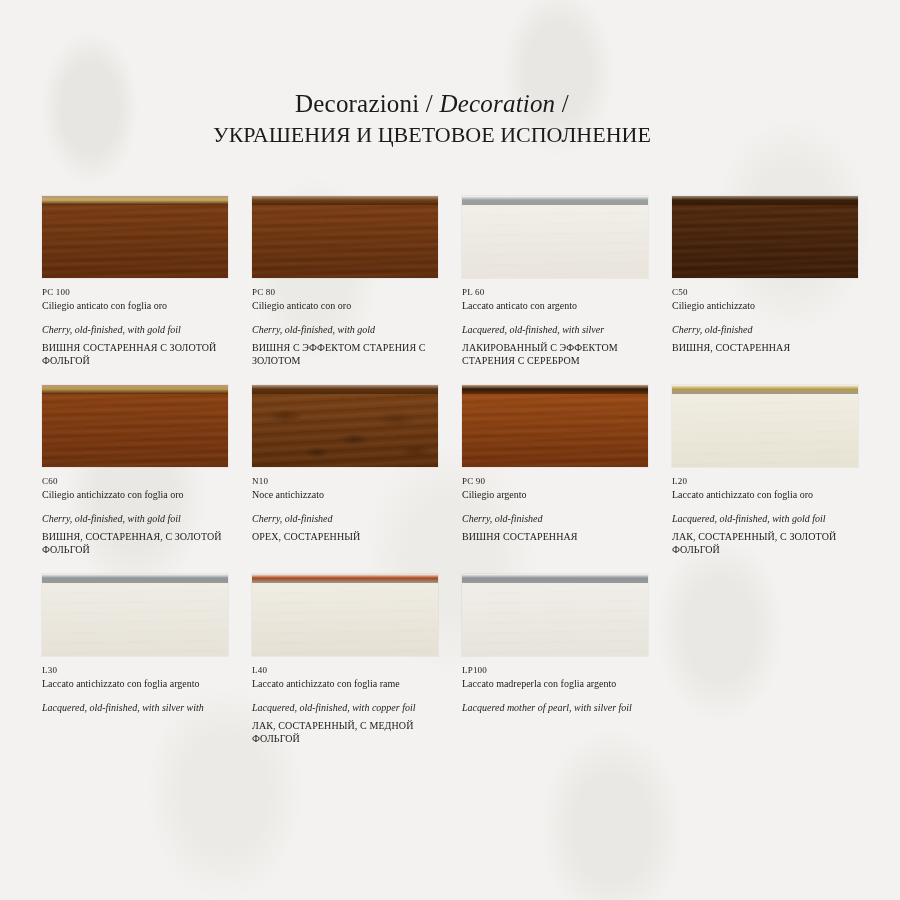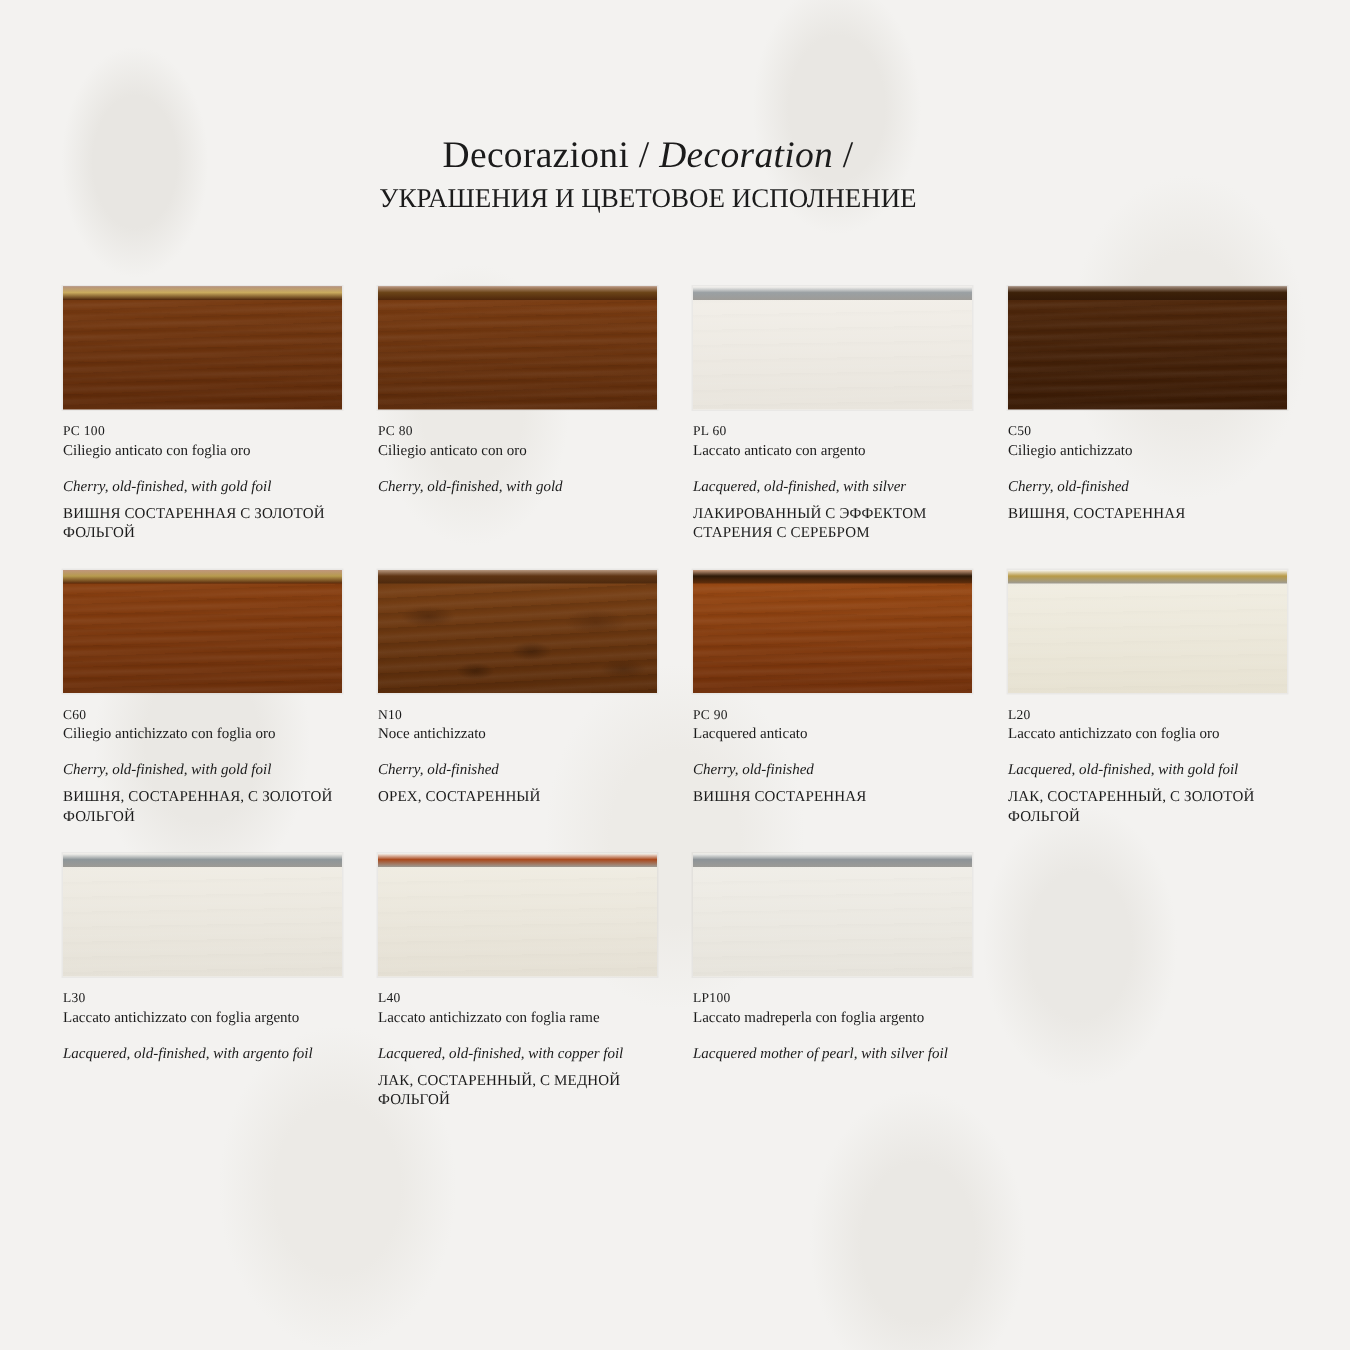--- a/index.html
+++ b/index.html
@@ -46,21 +46,21 @@
   }
   .title-line-1 {
     font-size: 25px;
     letter-spacing: 0.2px;
     line-height: 1.25;
   }
   .title-line-1 .it {
     font-style: italic;
   }
   .title-line-2 {
-    font-size: 18px;
+    font-size: 22px;
     line-height: 1.3;
     margin-top: 2px;
   }
   .grid {
     margin-top: 46px;
     display: grid;
     grid-template-columns: repeat(4, 186px);
     column-gap: 24px;
     row-gap: 18px;
   }
@@ -161,20 +161,21 @@
       <div class="swatch-card">
         <div class="swatch-img" style="background: linear-gradient(rgb(124, 61, 18) 0%, rgb(92, 43, 11) 100%);">
           <div class="edge" style="background: linear-gradient(rgba(255, 255, 255, 0.45), rgb(107, 68, 24) 45%, rgba(0, 0, 0, 0.35));"></div>
           <div class="grainwrap">
             <div class="grain"></div>
           </div>
         </div>
         <div class="code">PC 80</div>
         <div class="desc-it">Ciliegio anticato con oro</div>
         <div class="desc-en">Cherry, old-finished, with gold</div>
+        <div class="desc-ru">ВИШНЯ С ЭФФЕКТОМ СТАРЕНИЯ С ЗОЛОТОМ</div>
       </div>
       <div class="swatch-card">
         <div class="swatch-img" style="background: linear-gradient(rgb(243, 240, 234) 0%, rgb(233, 229, 221) 100%);">
           <div class="edge" style="background: linear-gradient(rgba(255, 255, 255, 0.45), rgb(154, 160, 163) 45%, rgba(0, 0, 0, 0.35));"></div>
           <div class="grainwrap">
             <div class="grain soft"></div>
           </div>
         </div>
         <div class="code">PL 60</div>
         <div class="desc-it">Laccato anticato con argento</div>
@@ -218,21 +219,21 @@
         <div class="desc-ru">ОРЕХ, СОСТАРЕННЫЙ</div>
       </div>
       <div class="swatch-card">
         <div class="swatch-img" style="background: linear-gradient(rgb(156, 75, 20) 0%, rgb(113, 48, 11) 100%);">
           <div class="edge" style="background: linear-gradient(rgba(255, 255, 255, 0.45), rgb(45, 26, 8) 45%, rgba(0, 0, 0, 0.35));"></div>
           <div class="grainwrap">
             <div class="grain"></div>
           </div>
         </div>
         <div class="code">PC 90</div>
-        <div class="desc-it">Lacquered anticato</div>
+        <div class="desc-it">Ciliegio argento</div>
         <div class="desc-en">Cherry, old-finished</div>
         <div class="desc-ru">ВИШНЯ СОСТАРЕННАЯ</div>
       </div>
       <div class="swatch-card">
         <div class="swatch-img" style="background: linear-gradient(rgb(242, 239, 228) 0%, rgb(231, 226, 210) 100%);">
           <div class="edge" style="background: linear-gradient(rgba(255, 255, 255, 0.45), rgb(184, 154, 71) 45%, rgba(0, 0, 0, 0.35));"></div>
           <div class="grainwrap">
             <div class="grain soft"></div>
           </div>
         </div>
@@ -243,21 +244,21 @@
       </div>
       <div class="swatch-card">
         <div class="swatch-img" style="background: linear-gradient(rgb(241, 238, 230) 0%, rgb(230, 226, 216) 100%);">
           <div class="edge" style="background: linear-gradient(rgba(255, 255, 255, 0.45), rgb(142, 150, 153) 45%, rgba(0, 0, 0, 0.35));"></div>
           <div class="grainwrap">
             <div class="grain soft"></div>
           </div>
         </div>
         <div class="code">L30</div>
         <div class="desc-it">Laccato antichizzato con foglia argento</div>
-        <div class="desc-en">Lacquered, old-finished, with argento foil</div>
+        <div class="desc-en">Lacquered, old-finished, with silver with</div>
       </div>
       <div class="swatch-card">
         <div class="swatch-img" style="background: linear-gradient(rgb(241, 238, 228) 0%, rgb(229, 224, 212) 100%);">
           <div class="edge" style="background: linear-gradient(rgba(255, 255, 255, 0.45), rgb(169, 72, 28) 45%, rgba(0, 0, 0, 0.35));"></div>
           <div class="grainwrap">
             <div class="grain soft"></div>
           </div>
         </div>
         <div class="code">L40</div>
         <div class="desc-it">Laccato antichizzato con foglia rame</div>

